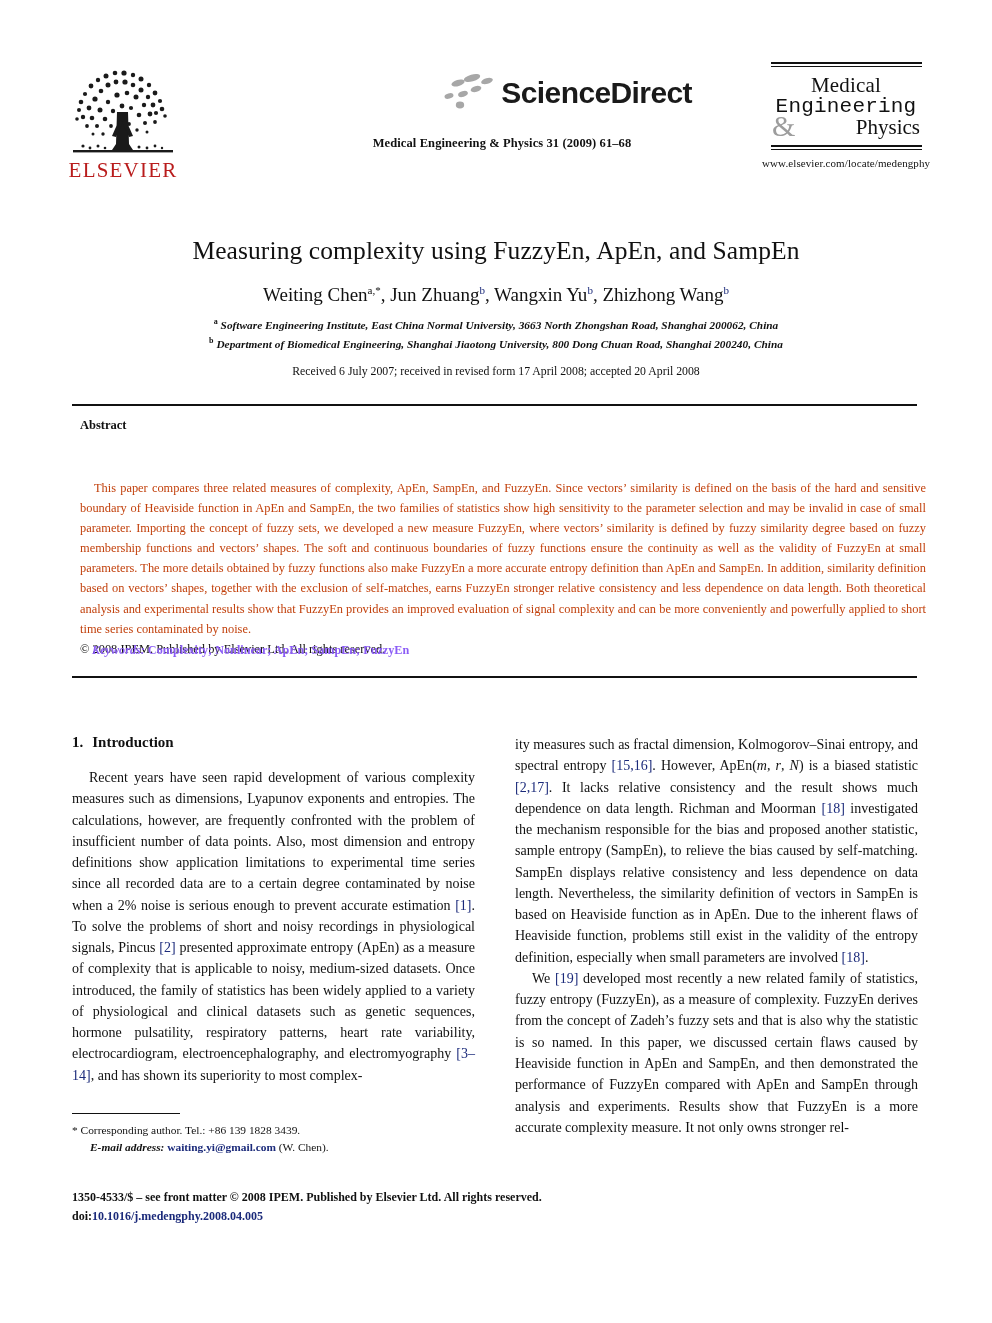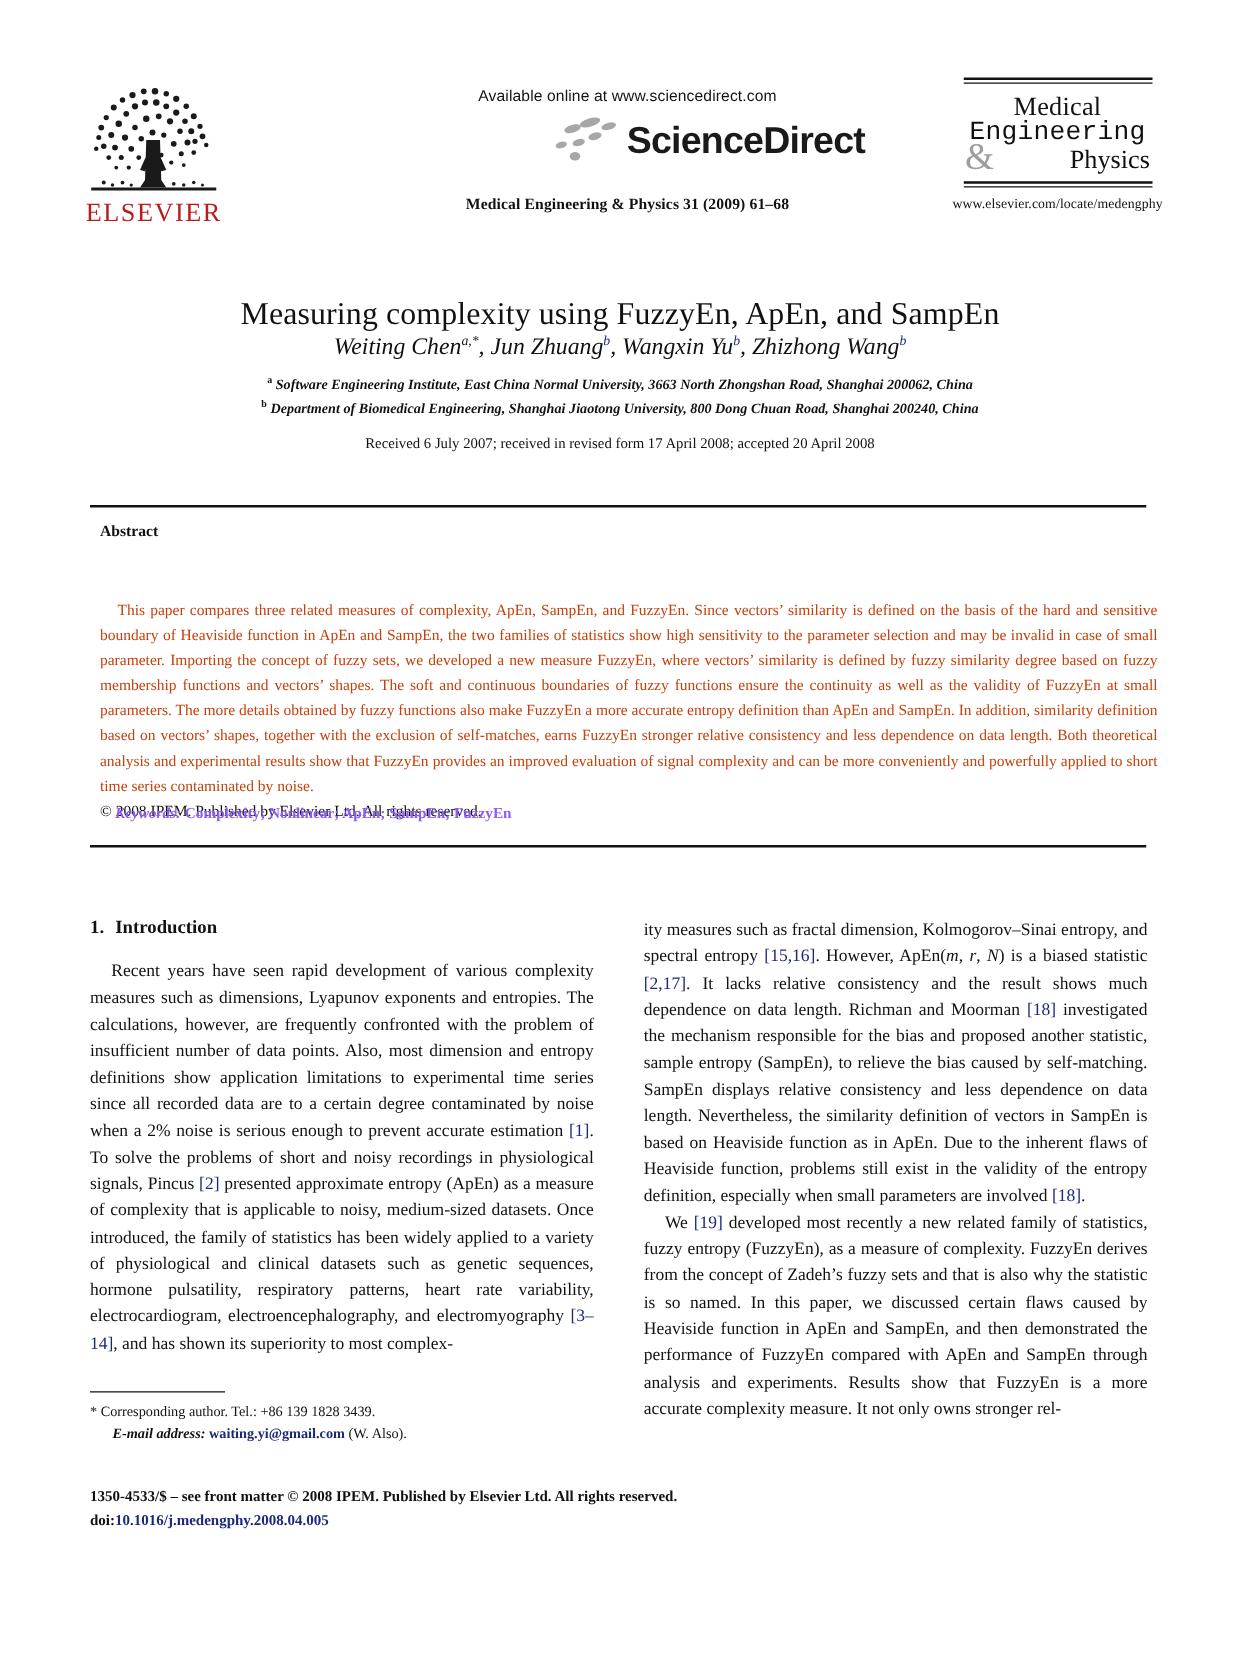--- a/index.html
+++ b/index.html
@@ -148,22 +148,22 @@
     font-family: "Liberation Serif", serif;
     font-size: 25.5px;
     color: #111;
     letter-spacing: 0.1px;
     line-height: 1.2;
   }
   .authors {
     font-family: "Liberation Serif", serif;
     font-size: 19px;
     color: #111;
+    margin-top: 17px;
     line-height: 1.2;
-    font-style: italic;
   }
   .authors sup {
     font-size: 11px;
     color: #1b2a7a;
     vertical-align: super;
     line-height: 0;
   }
   .authors sup.star { color:#111; }
   .affil {
     font-family: "Liberation Serif", serif;
@@ -402,21 +402,20 @@
               <circle cx="88" cy="82" r="1.4"></circle>
                 <circle cx="95" cy="84" r="1.2"></circle>
             </g>
           </g>
         </svg>
       </div>
       <div class="elsevier-word">ELSEVIER</div>
     </div>
 
     <div class="sd-block">
-      <div class="sd-avail">Available online at www.sciencedirect.com</div>
       <div class="sd-logo-row">
         <span>
           <svg class="sd-mark" viewBox="0 0 58 42" aria-hidden="true">
             <g fill="#a7a7a7">
               <ellipse cx="33" cy="6" rx="8.5" ry="3.4" transform="rotate(-16 33 6)"></ellipse>
               <ellipse cx="48" cy="9" rx="6.0" ry="2.8" transform="rotate(-16 48 9)"></ellipse>
               <ellipse cx="19" cy="11" rx="6.8" ry="3.2" transform="rotate(-16 19 11)"></ellipse>
               <ellipse cx="37" cy="17" rx="5.4" ry="2.9" transform="rotate(-16 37 17)"></ellipse>
               <ellipse cx="24" cy="22" rx="5.0" ry="2.8" transform="rotate(-16 24 22)"></ellipse>
               <ellipse cx="10" cy="24" rx="4.6" ry="2.6" transform="rotate(-16 10 24)"></ellipse>
@@ -495,21 +494,21 @@
 
   <div class="footnote">
     <div class="fn-rule"></div>
     <div class="fn-line">
       <span>*</span>
       <span>Corresponding author. Tel.: +86 139 1828 3439.</span>
     </div>
     <div class="fn-line fn-line2">
       <span class="fn-em">E-mail address:</span>
       <span class="fn-link">waiting.yi@gmail.com</span>
-      <span>(W. Also).</span>
+      <span>(W. Chen).</span>
     </div>
   </div>
 
   <div class="pagefoot">
     <div class="issn">1350-4533/$ – see front matter © 2008 IPEM. Published by Elsevier Ltd. All rights reserved.</div>
     <div><span class="issn">doi:</span><span class="doi-link">10.1016/j.medengphy.2008.04.005</span></div>
   </div>
 
 </div>
 

